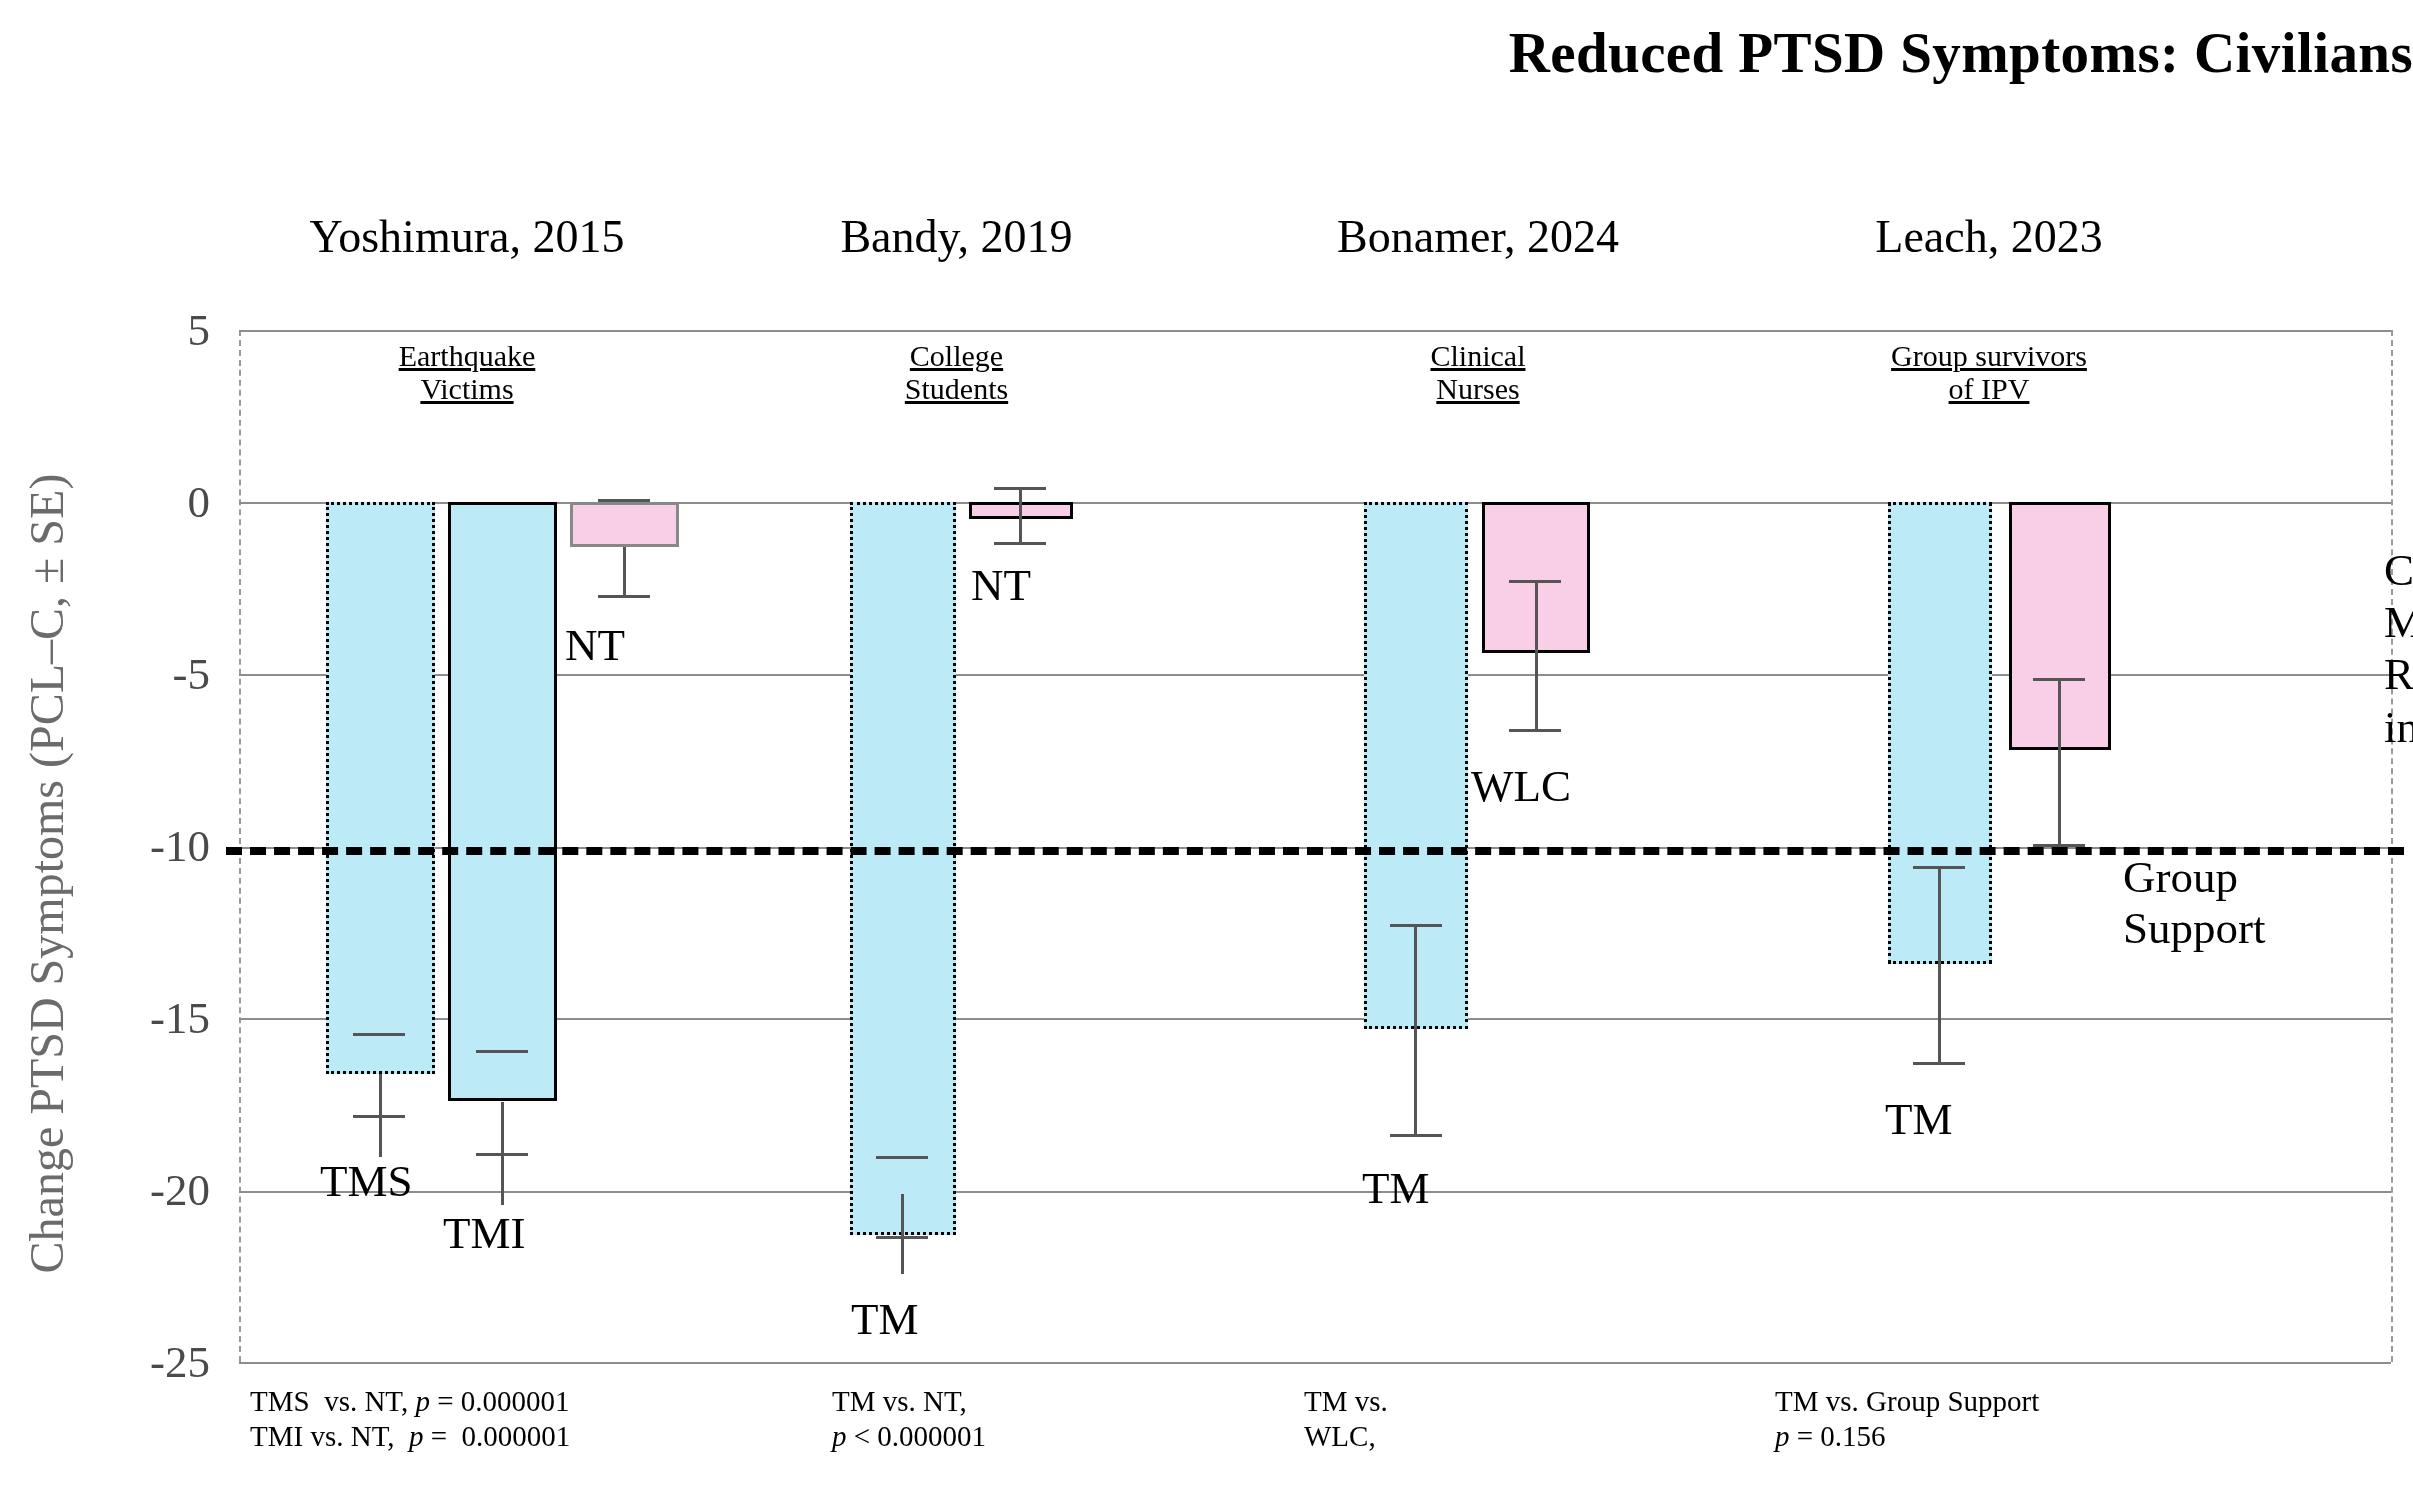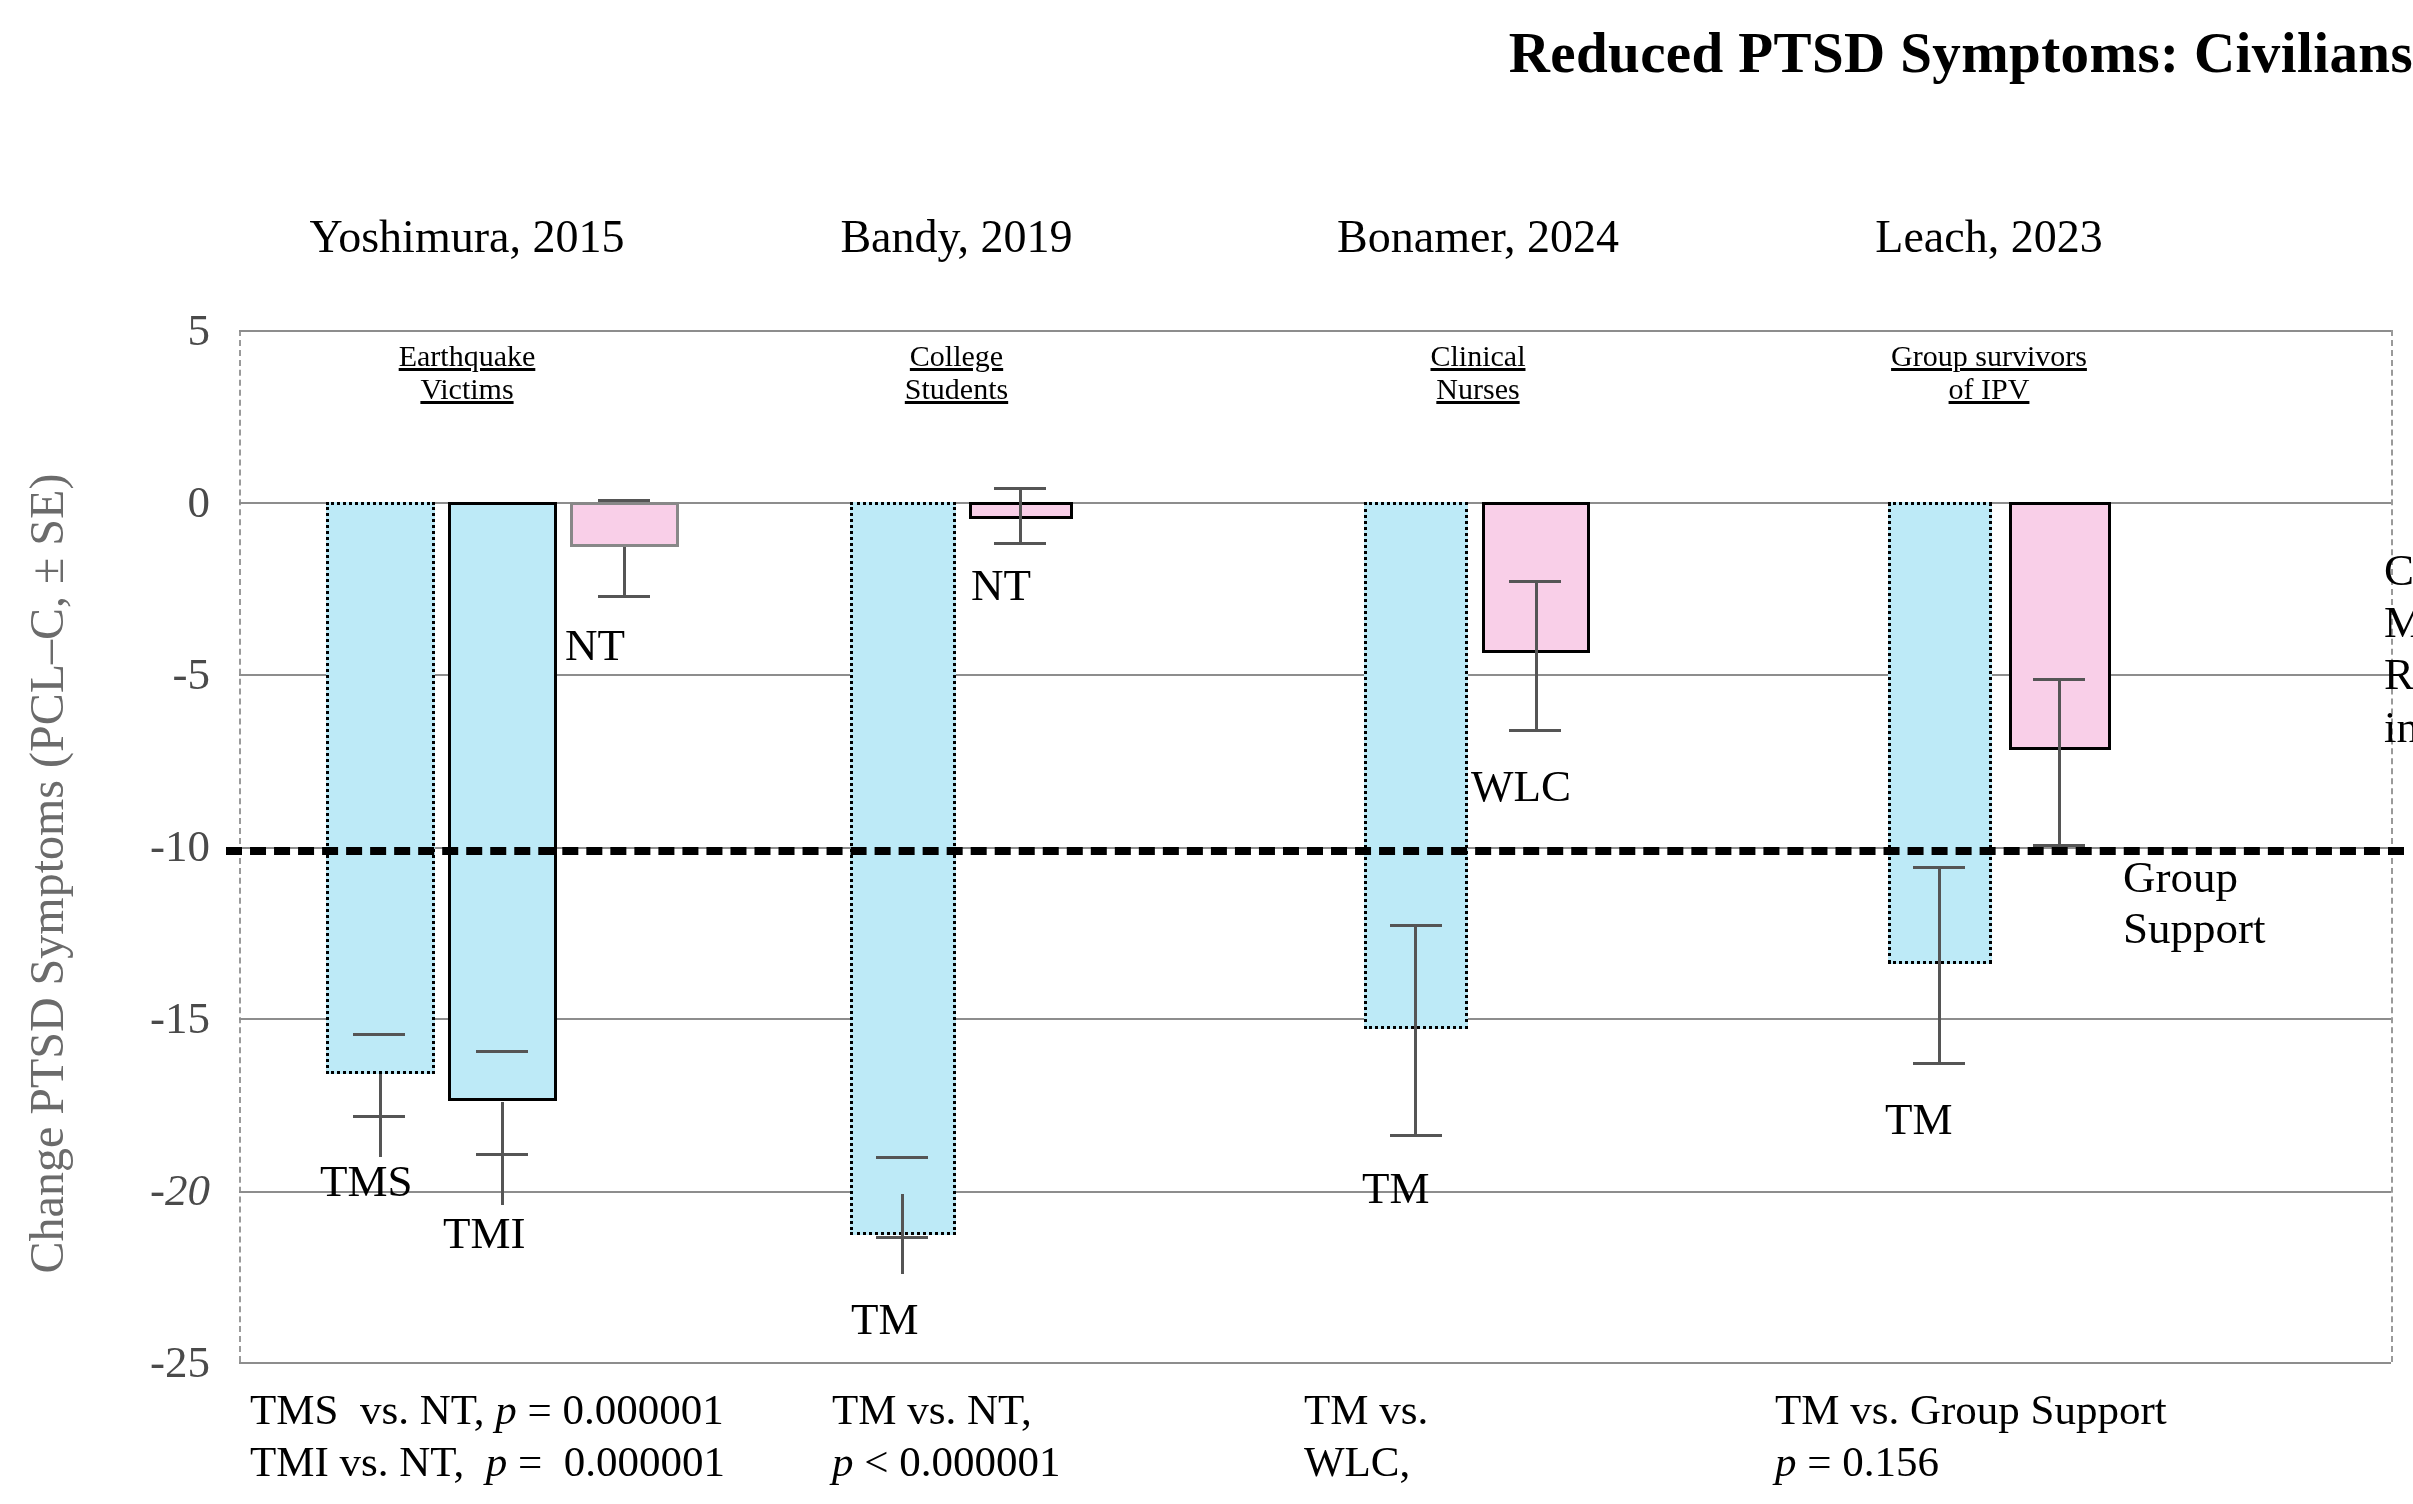--- a/index.html
+++ b/index.html
@@ -87,21 +87,21 @@
     position:absolute;font-size:45px;white-space:nowrap;line-height:1.12;
   }
 
   
   .annot{
     position:absolute;font-size:45px;line-height:1.16;text-align:left;
   }
 
   
   .footnote{
-    position:absolute;font-size:43px;line-height:1.22;white-space:nowrap;
+    position:absolute;font-size:29px;line-height:1.22;white-space:nowrap;
   }
   .footnote i{font-style:italic;}
 </style>
 </head>
 <body>
 
 <div class="chart-title">Reduced PTSD Symptoms: Civilians</div>
 
 <div>
   <div class="ytick" style="left:65px;top:330px;">
@@ -112,21 +112,21 @@
     </div>
   <div class="ytick" style="left:65px;top:674px;">
       <span>-5</span>
     </div>
   <div class="ytick" style="left:65px;top:846px;">
       <span>-10</span>
     </div>
   <div class="ytick" style="left:65px;top:1018px;">
       <span>-15</span>
     </div>
-  <div class="ytick" style="left:65px;top:1190px;font-style:italic;">
+  <div class="ytick" style="left:65px;top:1190px;">
       <span>-20</span>
     </div>
   <div class="ytick" style="left:65px;top:1362px;">
       <span>-25</span>
     </div>
 </div>
 
 <div class="ylabel-wrap">
   <div class="ylabel">Change PTSD Symptoms (PCL–C, ± SE)</div>
 </div>

